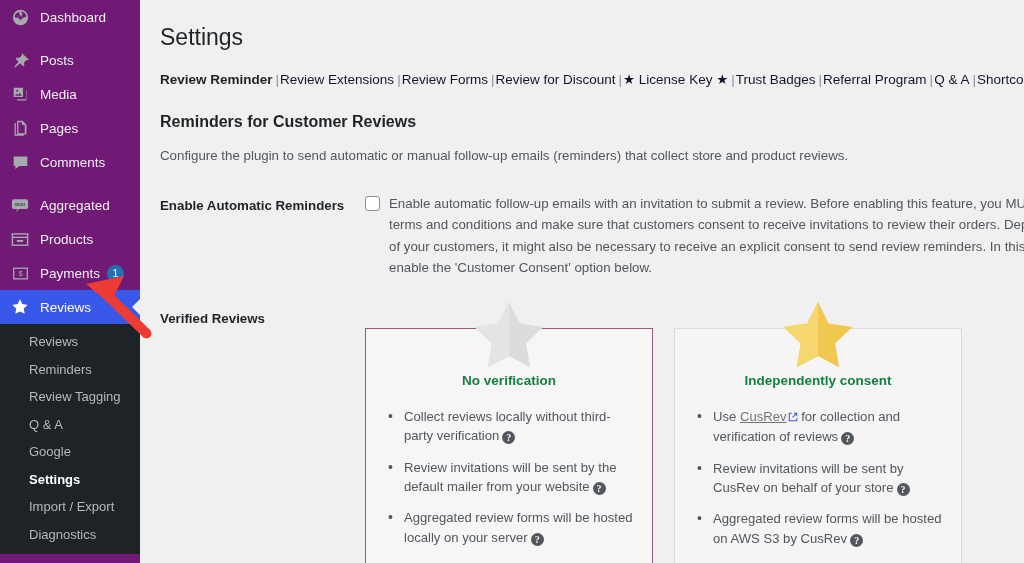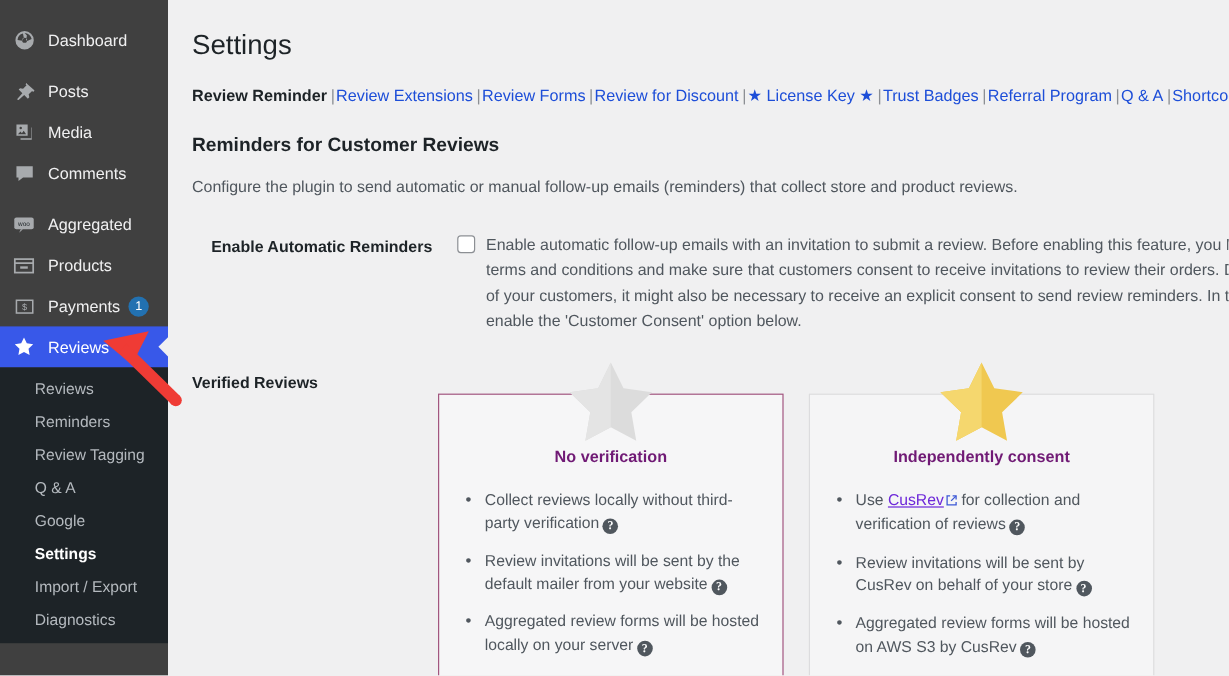--- a/index.html
+++ b/index.html
@@ -9,26 +9,26 @@
     overflow: hidden;
     background: #f0f0f1;
     font-family: "Liberation Sans", sans-serif;
   }
   #root { position: relative; width: 1024px; height: 563px; display: flex; }
 
   
   #sidebar {
     width: 140px;
     min-width: 140px;
-    background: #404040;
+    background: #701a75;
     color: #f0f0f1;
     height: 563px;
     overflow: hidden;
     position: relative;
-    padding-top: 16px;
+    padding-top: 0px;
   }
   .menu-top { height: 0px; }
   .menu-item {
     display: flex;
     align-items: center;
     height: 34px;
     padding-left: 9px;
     font-size: 13.5px;
     color: #f0f0f1;
     cursor: pointer;
@@ -94,21 +94,21 @@
     padding: 9px 0 4px 0;
     line-height: 1.3;
   }
   .tab-bar {
     font-size: 13.5px;
     margin-top: 14px;
     white-space: nowrap;
     color: #2271b1;
   }
   .tab-bar .tab {
-    color: #1d4ed8;
+    color: #0f172a;
     text-decoration: none;
     cursor: pointer;
   }
   .tab-bar .tab.current {
     color: #1d2327;
     font-weight: bold;
     cursor: default;
   }
   .tab-bar .sep { color: #8c8f94; padding: 0 1px 0 3px; }
 
@@ -121,21 +121,20 @@
   p.section-desc {
     font-size: 13.3px;
     color: #50575e;
     margin: 15px 0 0 0;
     line-height: 1.5;
   }
 
   .form-row {
     display: flex;
     margin-top: 27px;
-    margin-left: 16px;
   }
   .form-label {
     width: 205px;
     min-width: 205px;
     font-size: 13.3px;
     font-weight: bold;
     color: #1d2327;
     padding-top: 3px;
     line-height: 1.45;
   }
@@ -202,21 +201,21 @@
     top: -29px;
     left: 50%;
     margin-left: -36px;
     width: 72px;
     height: 69px;
   }
   .card-title {
     text-align: center;
     font-size: 13.5px;
     font-weight: bold;
-    color: #701a75;
+    color: #15803d;
     margin: 6px 0 0 0;
   }
   ul.card-list {
     list-style: none;
     margin: 19px 0 0 0;
     padding: 0 0 0 4px;
   }
   ul.card-list li {
     position: relative;
     padding-left: 18px;
@@ -242,21 +241,21 @@
     font-size: 10px;
     line-height: 13px;
     text-align: center;
     font-weight: bold;
     vertical-align: -1px;
     margin-left: 3px;
     cursor: pointer;
     font-family: "Liberation Serif", serif;
   }
   a.inline-link {
-    color: #6d28d9;
+    color: #737373;
     text-decoration: underline;
   }
   .ext-icon { display: inline-block; vertical-align: -1px; margin-left: 1px; }
 
   
   #annot-arrow {
     position: absolute;
     left: 84px;
     top: 272px;
     width: 170px;
@@ -296,20 +295,28 @@
 
     <div class="menu-item">
       <span class="mi-icon">
         <svg width="17" height="17" viewBox="0 0 20 20" fill="currentColor">
             <path d="M2 2h11v11H2V2zm1.5 9.5h8l-2.4-3.2-1.8 2.3-1.3-1.6-2.5 2.5zM5 5.5a1.2 1.2 0 102.4 0A1.2 1.2 0 005 5.5zM15 5h1.5v10.5H6V17h11V5h-2z"></path>
           </svg>
       </span>
       <span class="mi-label">Media</span>
     </div>
 
+    <div class="menu-item">
+      <span class="mi-icon">
+        <svg width="17" height="17" viewBox="0 0 20 20" fill="currentColor">
+            <path d="M6 1v16h11V5.5L12.5 1H6zm1.5 1.5h4.2V6H15v9.5H7.5V2.5zM3 3.5v15h11V17H4.5V3.5H3z"></path>
+          </svg>
+      </span>
+      <span class="mi-label">Pages</span>
+    </div>
 
     <div class="menu-item">
       <span class="mi-icon">
         <svg width="17" height="17" viewBox="0 0 20 20" fill="currentColor">
             <path d="M2 3h16v11H8.5L4 17.5V14H2V3z"></path>
           </svg>
       </span>
       <span class="mi-label">Comments</span>
     </div>
 

